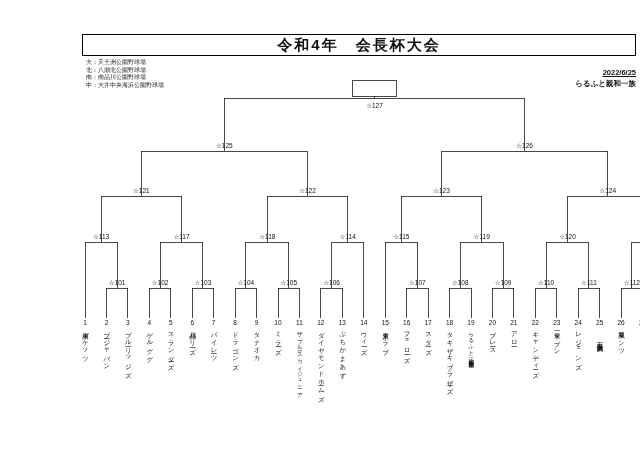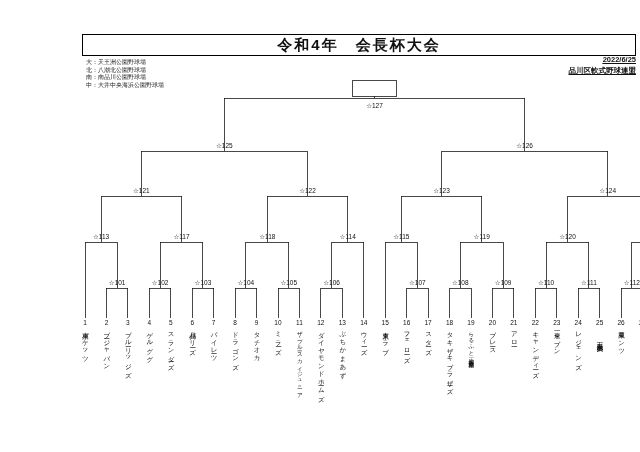--- a/index.html
+++ b/index.html
@@ -12,21 +12,21 @@
   .title-box {
     position:absolute; left:42px; top:34px; width:554px; height:22px;
     border:1.3px solid #000; box-sizing:border-box;
     display:flex; align-items:center; justify-content:center;
     font-size:15px; font-weight:bold; letter-spacing:2px;
   }
   .venues {
     position:absolute; left:46px; top:59px;
     font-size:6px; line-height:7.5px; color:#222;
   }
-  .meta { position:absolute; right:44px; top:55px; text-align:right;text-decoration:underline; }
+  .meta { position:absolute; right:44px; top:68px; text-align:right; }
   .date { font-size:7.5px; font-weight:bold; text-decoration:underline; }
   .org  { font-size:7.5px; font-weight:bold; margin-top:2px; }
   svg.bracket { position:absolute; left:0; top:0; }
   svg.bracket line, svg.bracket rect { stroke:#1a1a1a; stroke-width:0.8; fill:none; shape-rendering:crispEdges; }
   svg.bracket text { font-family:"Liberation Sans","DejaVu Sans",sans-serif; font-size:6.5px; fill:#111; }
   .team { position:absolute; text-align:center; }
   .team-no { font-size:6.5px; line-height:7px; color:#111; }
   .team-name {
     display:inline-block; writing-mode:vertical-rl; text-orientation:upright;
     font-size:6.5px; line-height:1.05; letter-spacing:0.5px; margin-top:1px; color:#111;
@@ -41,21 +41,21 @@
 
   <div class="venues">
     <div>大：天王洲公園野球場</div>
     <div>北：八潮北公園野球場</div>
     <div>南：南品川公園野球場</div>
     <div>中：大井中央海浜公園野球場</div>
   </div>
 
   <div class="meta">
     <div class="date">2022/6/25</div>
-    <div class="org">品川区軟式野球連盟</div>
+    <div class="org">らるふと親和一族</div>
   </div>
 
   <svg class="bracket" width="640" height="452" viewBox="0 0 640 452">
       <line x1="66.44444444444444" y1="318" x2="66.44444444444444" y2="288"></line>
       <line x1="87.88888888888889" y1="318" x2="87.88888888888889" y2="288"></line>
       <line x1="66.44444444444444" y1="288" x2="87.88888888888889" y2="288"></line>
       <text x="77.16666666666666" y="285" text-anchor="middle">☆101</text>
       <line x1="109.33333333333333" y1="318" x2="109.33333333333333" y2="288"></line>
       <line x1="130.77777777777777" y1="318" x2="130.77777777777777" y2="288"></line>
       <line x1="109.33333333333333" y1="288" x2="130.77777777777777" y2="288"></line>

